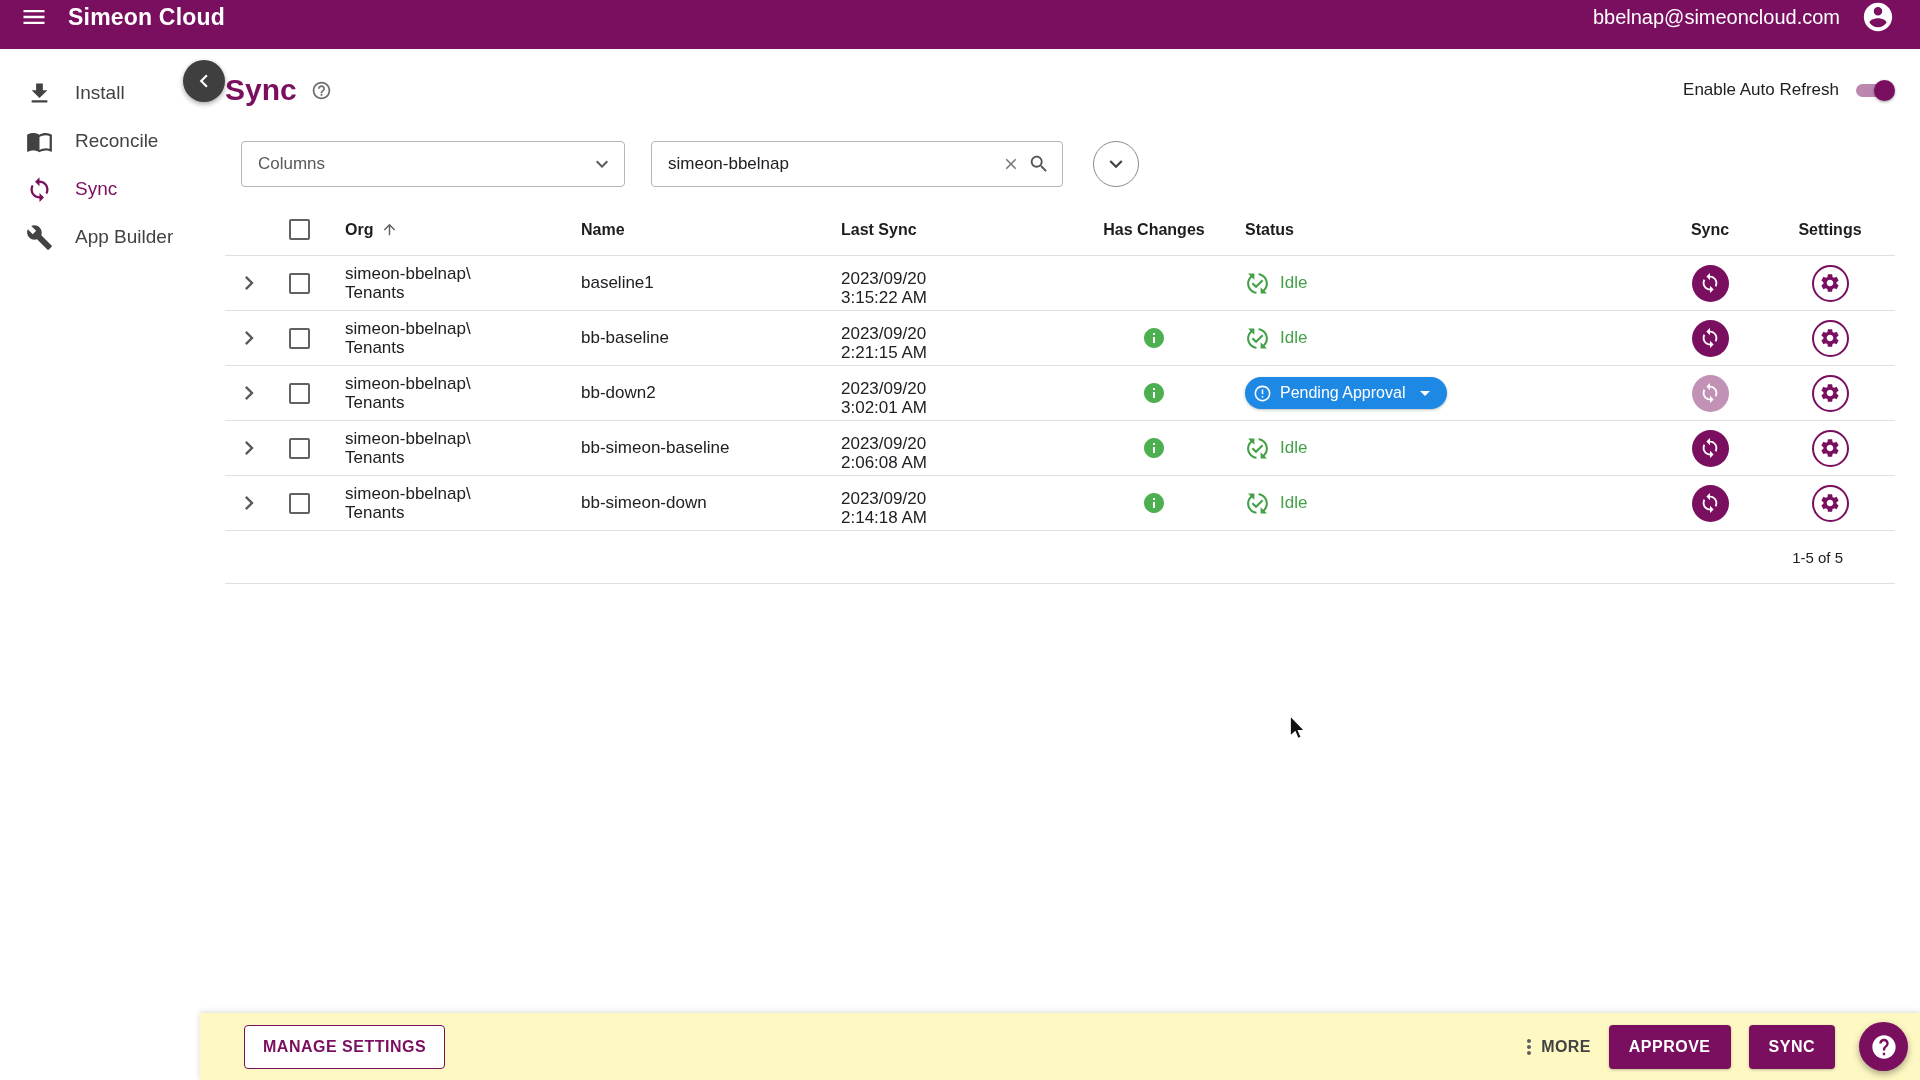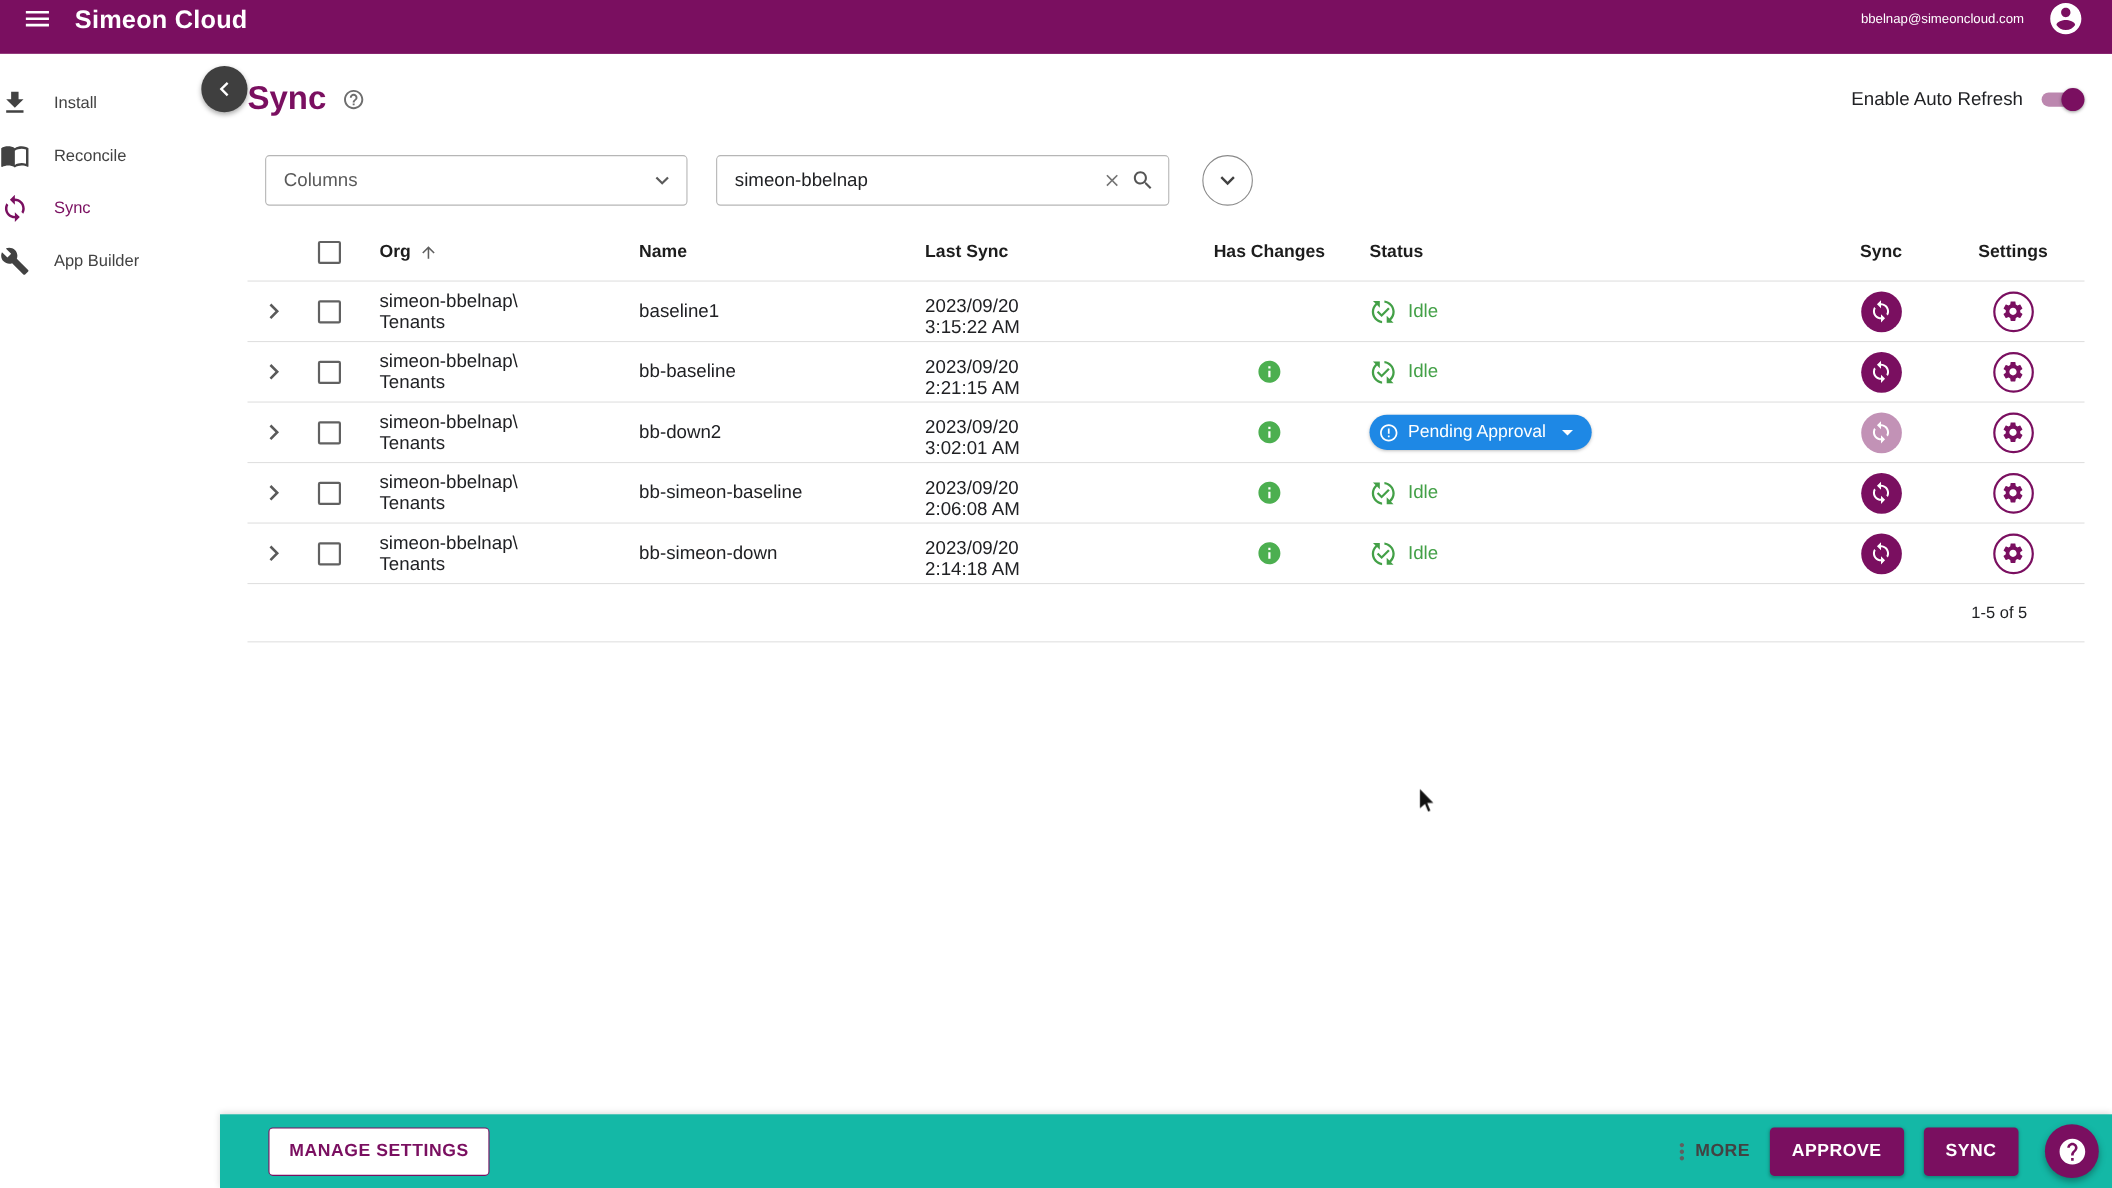--- a/index.html
+++ b/index.html
@@ -15,27 +15,27 @@
     font-family:"Liberation Sans","DejaVu Sans",sans-serif;}
   button{font-family:inherit;cursor:pointer;}
   svg{display:block;}
 
   
   .appbar{height:49px;background:var(--brand);display:flex;align-items:center;padding:0 22px 15px 10px;color:#fff;}
   .icon-btn{background:none;border:none;display:flex;align-items:center;justify-content:center;color:inherit;}
   .menu-btn{width:48px;height:48px;}
   .app-title{font-size:23px;font-weight:700;margin-left:10px;letter-spacing:.2px;}
   .appbar-spacer{flex:1;}
-  .user-email{font-size:12px;margin-right:18px;}
+  .user-email{font-size:20px;margin-right:18px;}
   .avatar-btn{width:40px;height:40px;}
 
   
   .layout{display:flex;height:964px;position:relative;}
   .sidebar{width:200px;padding-top:20px;flex:none;background:#fff;}
-  .side-item{display:flex;align-items:center;height:48px;gap:22px;font-size:15px;color:#424242;cursor:pointer;}
+  .side-item{display:flex;align-items:center;height:48px;padding-left:26px;gap:22px;font-size:19px;color:#424242;cursor:pointer;}
   .side-item .s-ic{color:#424242;}
   .side-item.active{color:var(--brand);}
   .side-item.active .s-ic{color:var(--brand);}
   .main{flex:1;position:relative;padding:0 25px;}
 
   
   .collapse-btn{position:absolute;left:183px;top:11px;width:42px;height:42px;border-radius:50%;
     background:#3f3f3f;color:#fff;border:none;box-shadow:0 2px 5px rgba(0,0,0,.35);z-index:5;}
 
   
@@ -91,21 +91,21 @@
   .pill-err,.pill-caret{display:flex;color:#fff;}
   .sync-btn{width:37px;height:37px;border-radius:50%;border:none;background:var(--brand);color:#fff;
     display:flex;align-items:center;justify-content:center;}
   .sync-btn.disabled{opacity:.45;}
   .settings-btn{width:37px;height:37px;border-radius:50%;border:2px solid var(--brand);background:#fff;color:var(--brand);
     display:flex;align-items:center;justify-content:center;}
   .tfoot{height:53px;display:flex;align-items:center;justify-content:flex-end;border-bottom:1px solid var(--row-border);
     padding-right:52px;font-size:15px;color:#202124;}
 
   
-  .bottom-bar{position:fixed;left:200px;right:0;bottom:0;height:67px;background:#14b8a6;
+  .bottom-bar{position:fixed;left:200px;right:0;bottom:0;height:67px;background:#fef9c3;
     box-shadow:0 -1px 6px rgba(0,0,0,.15);display:flex;align-items:center;padding:0 12px 0 44px;z-index:10;}
   .outline-btn{height:44px;border:1px solid var(--brand);color:var(--brand);background:#fff;border-radius:4px;
     font-size:16px;font-weight:700;letter-spacing:.5px;padding:0 18px;}
   .bar-right{margin-left:auto;display:flex;align-items:center;}
   .more-btn{display:flex;align-items:center;background:none;border:none;color:#424242;font-size:16px;font-weight:700;letter-spacing:.4px;gap:0;}
   .more-btn .kebab{color:#5f5f5f;display:flex;}
   .fill-btn{height:44px;border:none;border-radius:4px;background:var(--brand);color:#fff;
     font-size:16px;font-weight:700;letter-spacing:.5px;padding:0 20px;margin-left:18px;box-shadow:0 1px 3px rgba(0,0,0,.25);}
   .fab{width:49px;height:49px;border-radius:50%;border:none;background:var(--brand);color:#fff;margin-left:24px;
     display:flex;align-items:center;justify-content:center;box-shadow:0 3px 7px rgba(0,0,0,.35);}

